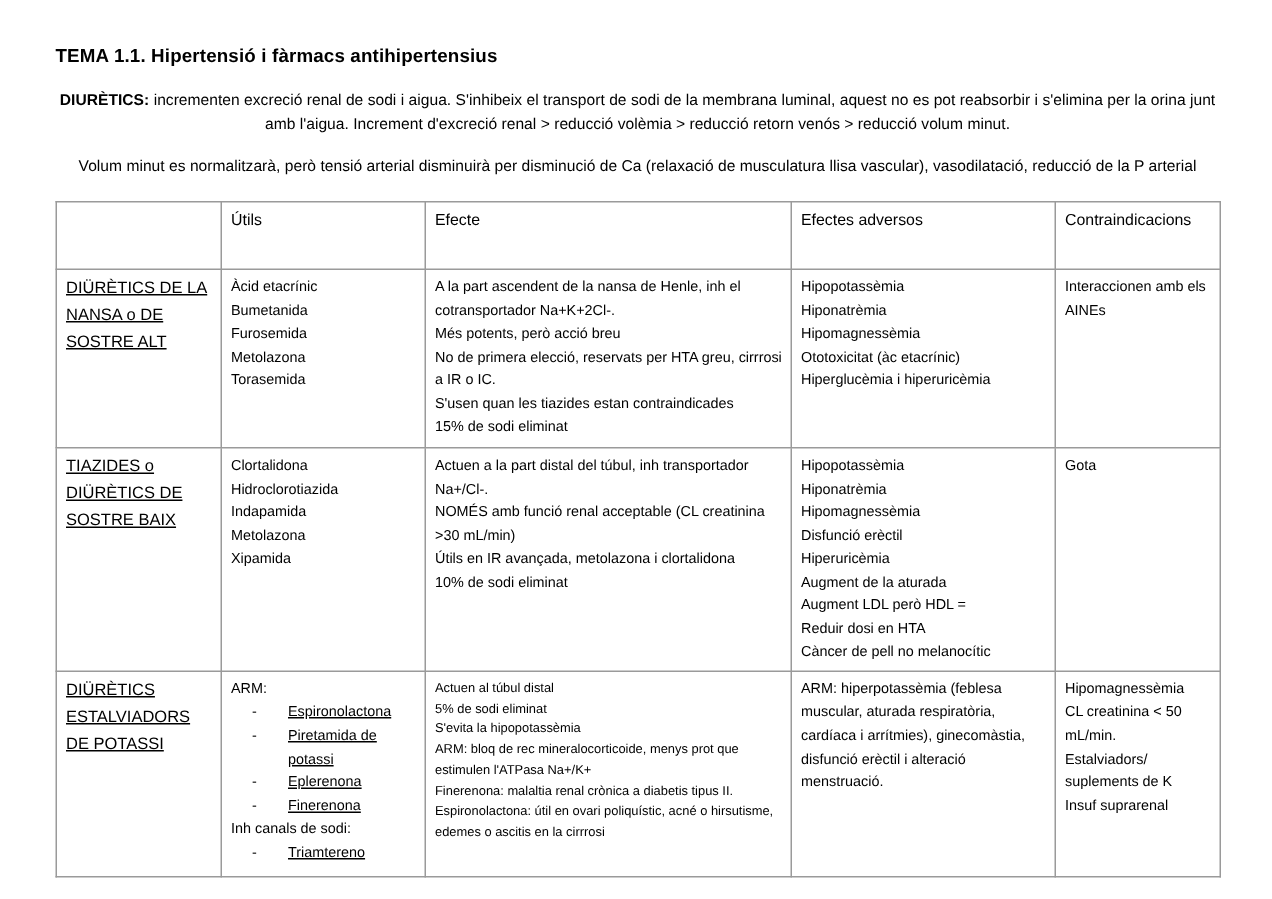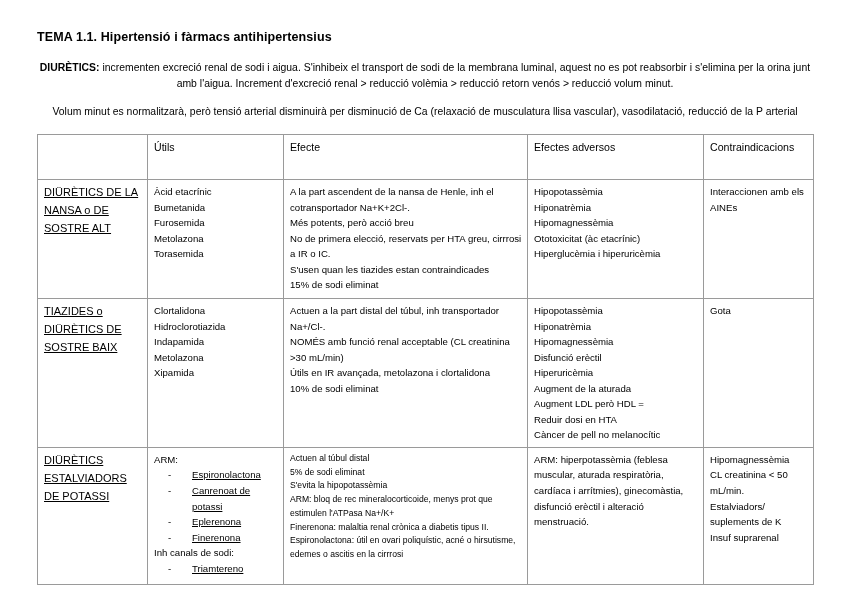--- a/index.html
+++ b/index.html
@@ -201,21 +201,21 @@
               <span class="line">Gota</span>
             </td>
         </tr>
 
         <tr class="row3">
           <td class="cat">DIÜRÈTICS ESTALVIADORS DE POTASSI</td>
           <td class="cell">
               <span class="line">ARM:</span>
               <ul class="dashlist">
                 <li>Espironolactona</li>
-                <li>Canrenoat de potassi</li>
+                <li>Piretamida de potassi</li>
                 <li>Eplerenona</li>
                 <li>Finerenona</li>
               </ul>
               <span class="line">Inh canals de sodi:</span>
               <ul class="dashlist">
                 <li>Triamtereno</li>
               </ul>
             </td>
           <td class="cell-sm">
               <span class="line">Actuen al túbul distal</span>

